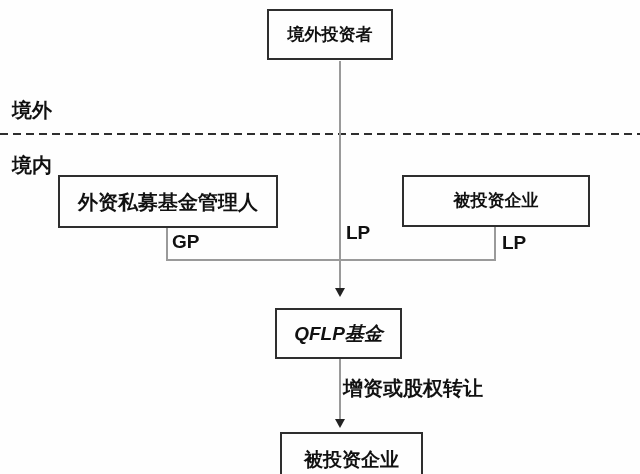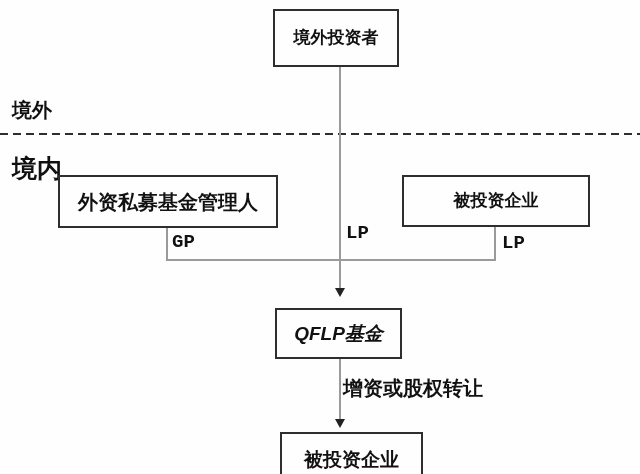--- a/index.html
+++ b/index.html
@@ -24,21 +24,21 @@
     background: #fefefe;
     display: flex;
     flex-direction: column;
     align-items: center;
     justify-content: center;
     text-align: center;
     font-weight: bold;
     color: #111111;
     line-height: 1.25;
   }
-  .node-overseas-investor { left: 273px; top: 9px;  width: 126px; height: 58px; font-size: 17px; }
+  .node-overseas-investor { left: 267px; top: 9px;  width: 126px; height: 51px; font-size: 17px; }
   .node-fund-manager     { left: 58px;  top: 175px; width: 220px; height: 53px; font-size: 20px; line-height: 24px; }
   .node-domestic-investor{ left: 402px; top: 175px; width: 188px; height: 52px; font-size: 17px; }
   .node-qflp-fund        { left: 275px; top: 308px; width: 127px; height: 51px; font-size: 19px; font-style: italic; }
   .node-investee         { left: 280px; top: 432px; width: 143px; height: 56px; font-size: 19px; }
 
   
   .line {
     position: absolute;
     background: #9a9a9a;
   }
@@ -69,24 +69,23 @@
       #2e2e2e 0px, #2e2e2e 8px,
       transparent 8px, transparent 13px);
   }
 
   
   .label {
     position: absolute;
     font-weight: bold;
     color: #111111;
     white-space: nowrap;
-    font-family: Liberation Mono, monospace;
   }
   .label-region-overseas { left: 12px;  top: 97px;  font-size: 20px; }
-  .label-region-domestic { left: 12px;  top: 152px; font-size: 25px; }
+  .label-region-domestic { left: 12px;  top: 152px; font-size: 20px; }
   .label-gp              { left: 172px; top: 231px; font-size: 19px; }
   .label-lp-center       { left: 346px; top: 222px; font-size: 19px; }
   .label-lp-right        { left: 502px; top: 232px; font-size: 19px; }
   .label-capital         { left: 343px; top: 375px; font-size: 20px; }
 </style>
 </head>
 <body>
 
 <div class="canvas">
 

